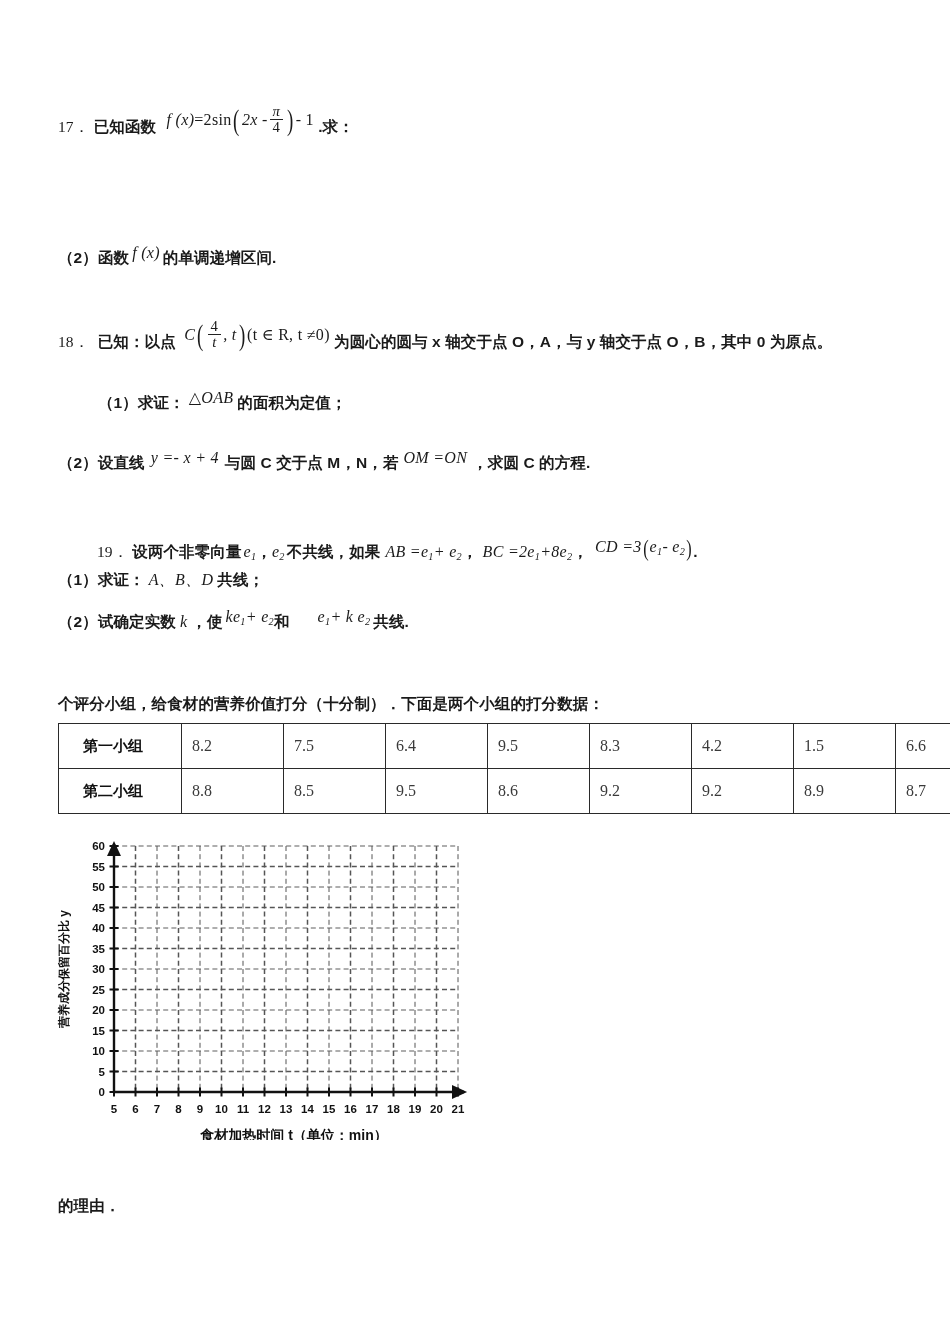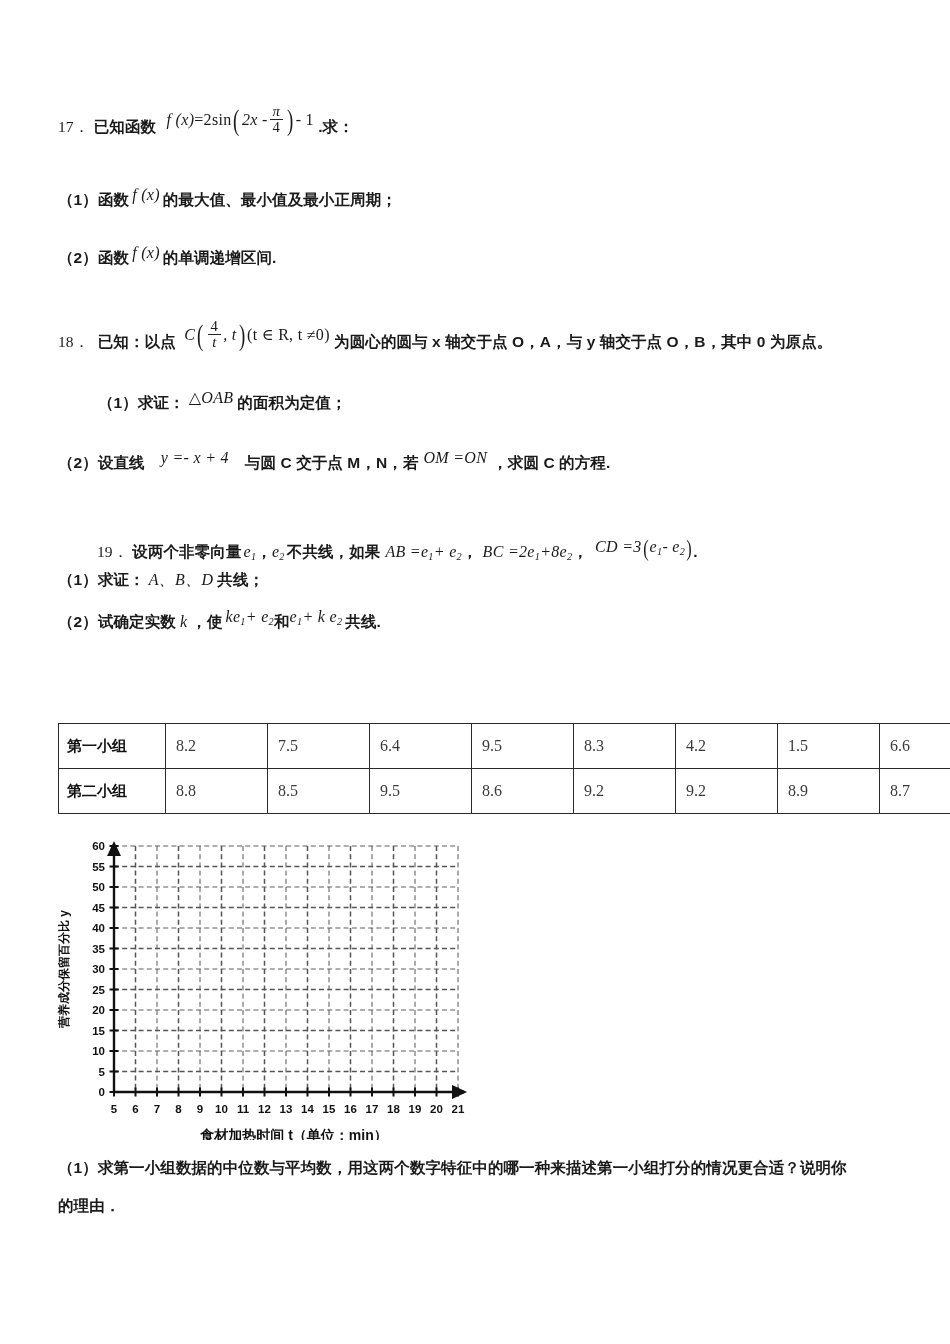--- a/index.html
+++ b/index.html
@@ -77,21 +77,21 @@
     top: -1px;
   }
   .paren-md {
     display: inline-block;
     font-size: 1.45em;
     font-style: normal;
     vertical-align: middle;
     transform: scaleX(0.7);
   }
   .raise { position: relative; top: -7px; }
-  .raise-sm { position: relative; top: -5px; }
+  .raise-sm { position: relative; top: -5px; margin-left: 28px; }
 
   
   .score-table {
     position: absolute;
     border-collapse: collapse;
     table-layout: fixed;
     font-family: "Liberation Serif", "DejaVu Serif", serif;
   }
   .score-table td {
     border: 1px solid #2a2a2a;
@@ -100,21 +100,21 @@
     padding: 0 0 0 10px;
     color: #3a3a3a;
     vertical-align: middle;
   }
   .score-table td.rowlab {
     font-family: "Liberation Sans", "DejaVu Sans", sans-serif;
     font-weight: bold;
     font-size: 15px;
     color: #111;
     width: 98px;
-    padding-left: 8px;
+    padding-left: 24px;
   }
   .score-table td.val { width: 91px; }
 
   
   .chart-wrap { position: absolute; }
   .chart-svg { display: block; }
   .ylab-text {
     font-family: "Liberation Sans", "DejaVu Sans", sans-serif;
     font-weight: bold;
     font-size: 12px;
@@ -142,25 +142,20 @@
     <span class="line">
       <span class="num">17．</span>
       <span class="cn" style="">已知函数</span>
       <span class="mth raise" style="margin-left:6px;">
         <span>f (x)</span><span class="up">=</span><span class="up">2sin</span><span class="paren">(</span><span>2x -</span><span class="frac"><span class="nu">π</span><span class="de up">4</span></span><span class="paren">)</span><span class="up">- 1</span>
       </span>
       <span class="cn">.求：</span>
     </span>
   </div>
 
-  <div class="q-block" style="left:58px; top:192px;">
-    <span class="line">
-      <span class="cn">（1）</span><span class="cn">函数</span><span class="mth raise-sm" style="margin:0 3px;">f (x)</span><span class="cn">的最大值、最小值及最小正周期；</span>
-    </span>
-  </div>
 
   <div class="q-block" style="left:58px; top:250px;">
     <span class="line">
       <span class="cn">（2）</span><span class="cn">函数</span><span class="mth raise-sm" style="margin:0 3px;">f (x)</span><span class="cn">的单调递增区间.</span>
     </span>
   </div>
 
   <div class="q-block" style="left:58px; top:327px;">
     <span class="line">
       <span class="num">18．</span>
@@ -173,21 +168,21 @@
   </div>
 
   <div class="q-block" style="left:58px; top:395px;margin-left:40px;">
     <span class="line">
       <span class="cn">（1）</span><span class="cn">求证：</span><span class="mth raise-sm" style="margin:0 4px;">△OAB</span><span class="cn">的面积为定值；</span>
     </span>
   </div>
 
   <div class="q-block" style="left:58px; top:455px;">
     <span class="line">
-      <span class="cn">（2）</span><span class="cn">设直线</span><span class="mth raise-sm" style="margin:0 16px;text-align:center;">y =- x + 4</span><span class="cn">与圆 C 交于点 M，N，若</span><span class="mth raise-sm" style="margin:8px 5px;">OM =ON</span><span class="cn">，求圆 C 的方程.</span>
+      <span class="cn">（2）</span><span class="cn">设直线</span><span class="mth raise-sm" style="margin:0 6px;text-align:center;">y =- x + 4</span><span class="cn">与圆 C 交于点 M，N，若</span><span class="mth raise-sm" style="margin:8px 5px;">OM =ON</span><span class="cn">，求圆 C 的方程.</span>
     </span>
   </div>
 
   <div class="q-block" style="left:58px; top:542px;margin-left:39px;">
     <span class="line">
       <span class="num">19．</span><span class="cn" style="margin-left:4px;">设两个非零向量</span><span class="mth" style="margin-left:2px;"><span>e</span><span class="sub">1</span></span><span class="cn">，</span><span class="mth"><span>e</span><span class="sub">2</span></span><span class="cn" style="margin-left:2px;">不共线，如果</span><span class="mth" style="margin-left:5px;"><span>AB =e</span><span class="sub">1</span><span>+ e</span><span class="sub">2</span></span><span class="cn">，</span><span class="mth" style="margin-left:5px;"><span>BC =2e</span><span class="sub">1</span><span>+8e</span><span class="sub">2</span></span><span class="cn">，</span><span class="mth raise-sm" style="margin-left:7px;"><span>CD =3</span><span class="paren-md">(</span><span>e</span><span class="sub">1</span><span>- e</span><span class="sub">2</span><span class="paren-md">)</span></span><span class="cn">.</span>
     </span>
   </div>
 
   <div class="q-block" style="left:58px; top:572px;">
@@ -195,20 +190,25 @@
       <span class="cn">（1）</span><span class="cn">求证：</span><span class="mth" style="margin:0 4px;">A、B、D</span><span class="cn">共线；</span>
     </span>
   </div>
 
   <div class="q-block" style="left:58px; top:614px;">
     <span class="line">
       <span class="cn">（2）</span><span class="cn">试确定实数</span><span class="mth" style="margin:0 4px;">k</span><span class="cn">，使</span><span class="mth raise-sm" style="margin-left:3px;"><span>ke</span><span class="sub">1</span><span>+ e</span><span class="sub">2</span></span><span class="cn">和</span><span class="mth raise-sm"><span>e</span><span class="sub">1</span><span>+ k e</span><span class="sub">2</span></span><span class="cn" style="margin-left:3px;">共线.</span>
     </span>
   </div>
 
+  <div class="q-block" style="left:58px; top:696px;">
+    <span class="line">
+      <span class="cn">个评分小组，给食材的营养价值打分（十分制）．下面是两个小组的打分数据：</span>
+    </span>
+  </div>
 
   <table class="score-table" style="left:58px; top:723px; width:829px;">
     <tbody>
       <tr>
         <td class="rowlab">第一小组</td>
         <td class="val">8.2</td>
         <td class="val">7.5</td>
         <td class="val">6.4</td>
         <td class="val">9.5</td>
         <td class="val">8.3</td>
@@ -328,24 +328,19 @@
         <text x="365" y="283" text-anchor="middle" class="tick-text">19</text>
         <line x1="386.5" y1="257.5" x2="386.5" y2="266.5" stroke="#111111" stroke-width="2"></line>
         <text x="386.5" y="283" text-anchor="middle" class="tick-text">20</text>
         <line x1="408" y1="257.5" x2="408" y2="266.5" stroke="#111111" stroke-width="2"></line>
         <text x="408" y="283" text-anchor="middle" class="tick-text">21</text>
         <text x="0" y="0" class="ylab-text" text-anchor="middle" transform="translate(18,139) rotate(-90)">营养成分保留百分比 y</text>
         <text x="244" y="310" text-anchor="middle" class="xaxis-title">食材加热时间 t（单位：min）</text>
       </svg>
   </div>
 
-  <div class="q-block" style="left:58px; top:1160px;">
-    <span class="line">
-      <span class="cn">（1）</span><span class="cn">求第一小组数据的中位数与平均数，用这两个数字特征中的哪一种来描述第一小组打分的情况更合适？说明你</span>
-    </span>
-  </div>
   <div class="q-block" style="left:58px; top:1198px;">
     <span class="line">
       <span class="cn">的理由．</span>
     </span>
   </div>
 
 </div>
 
 </body></html>

